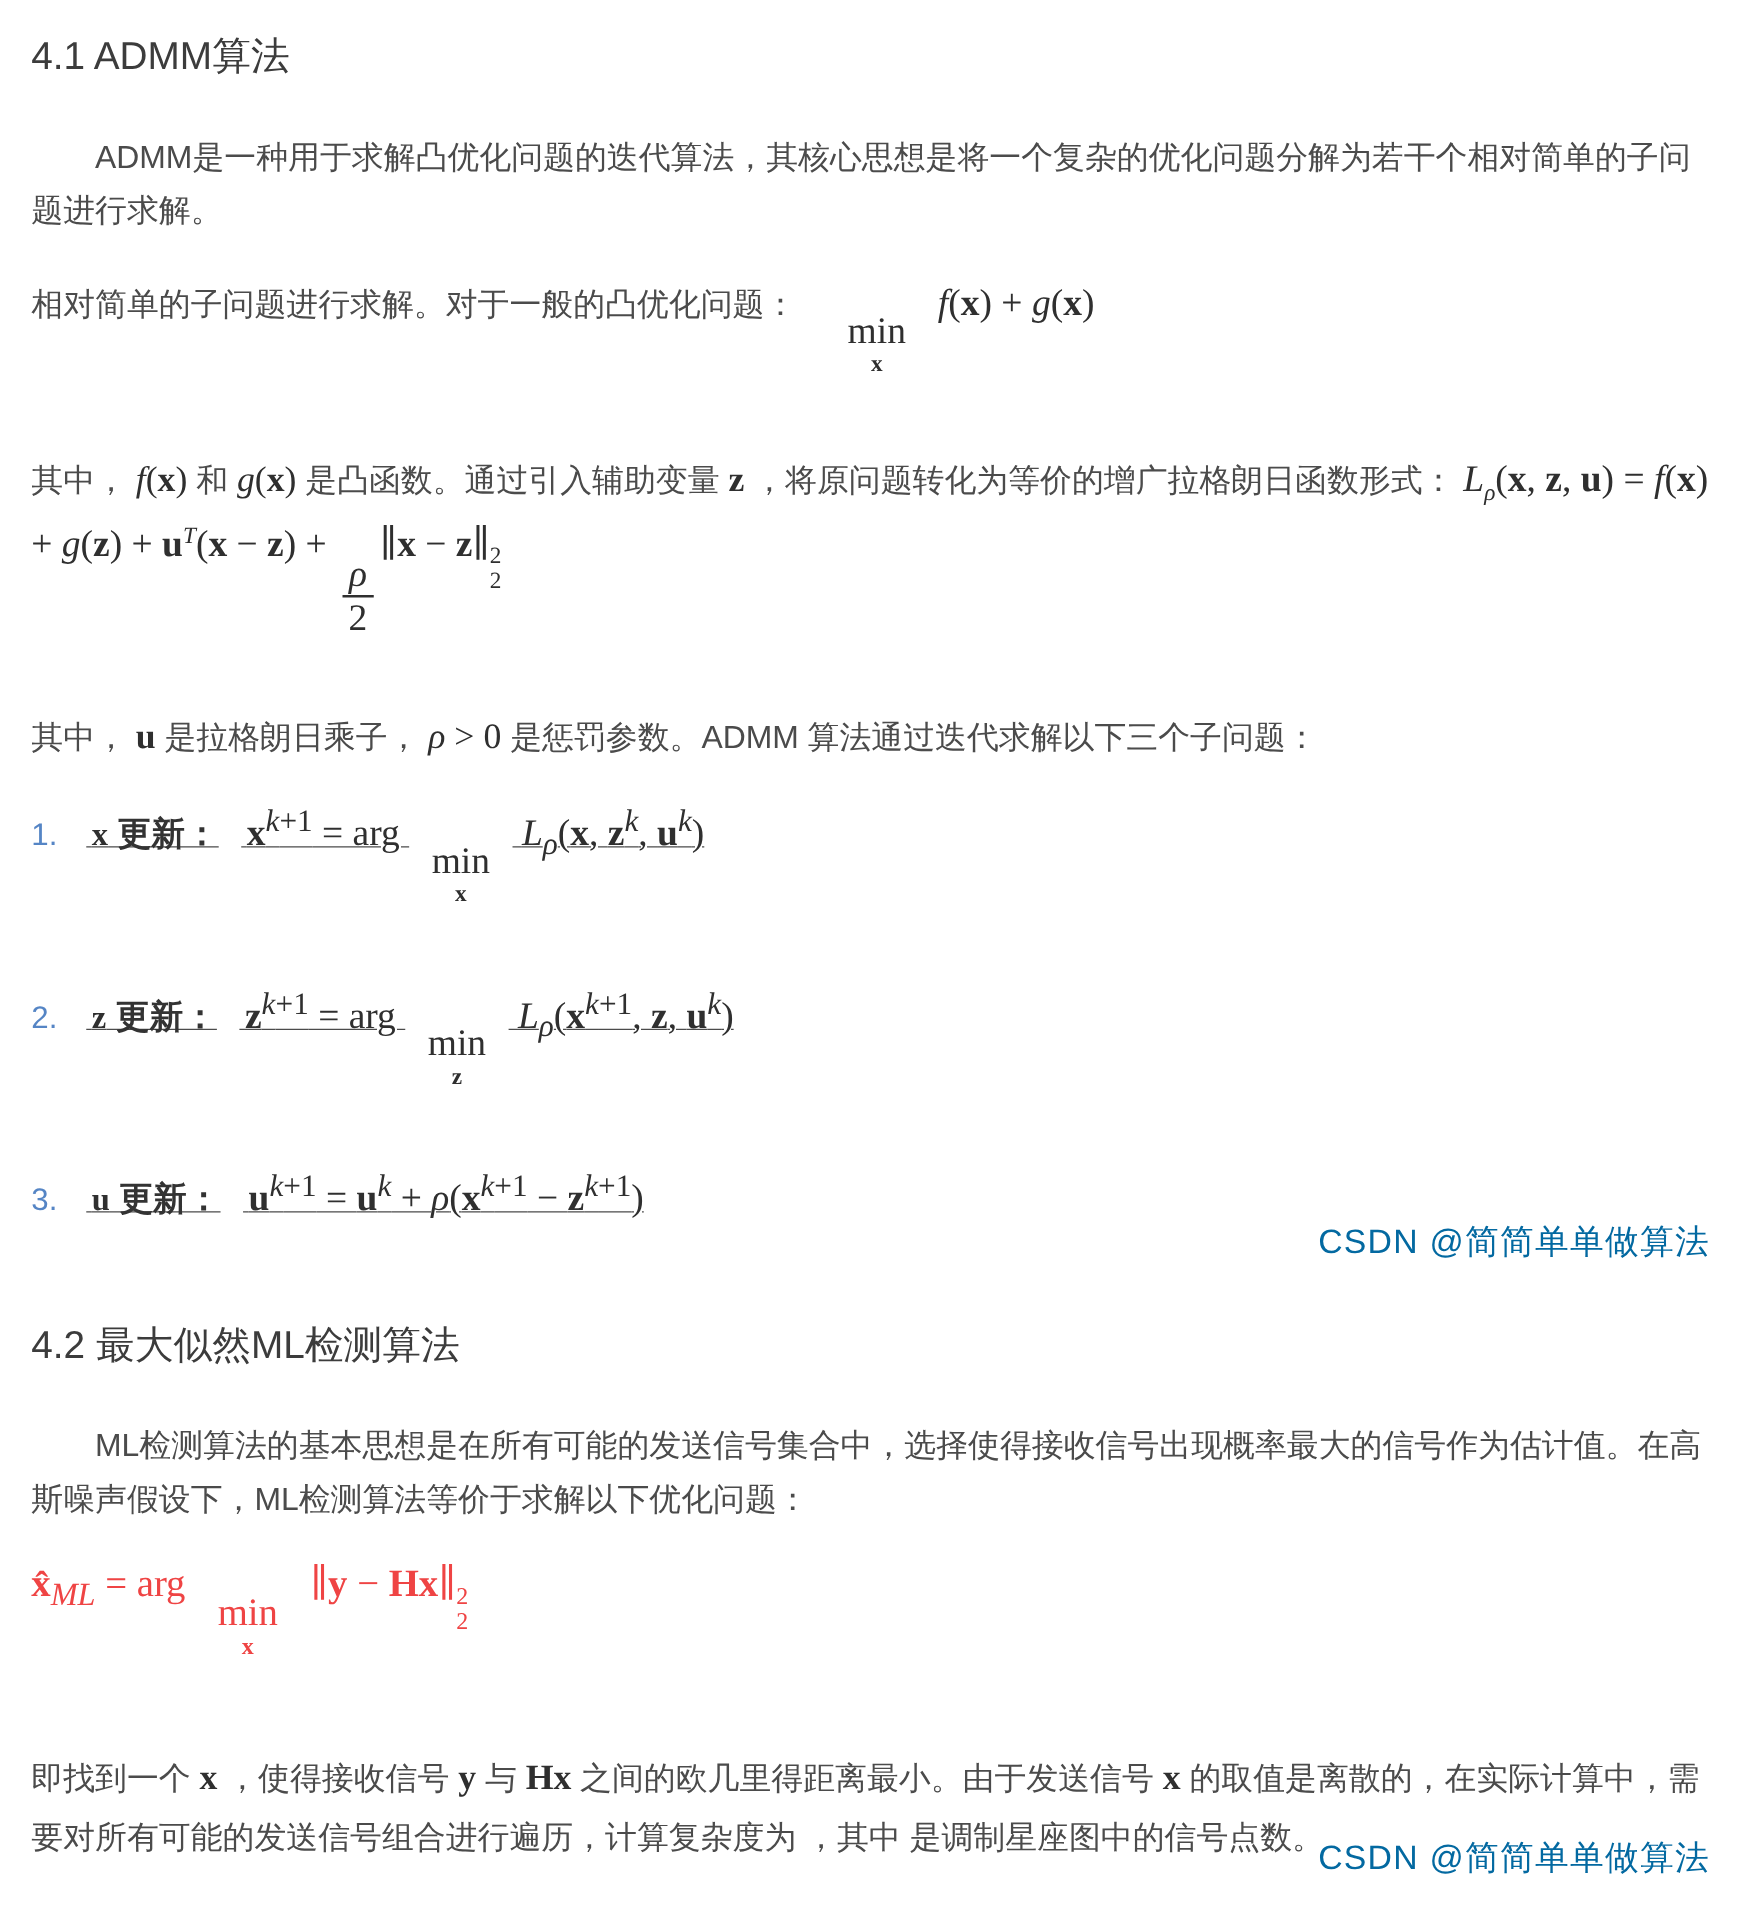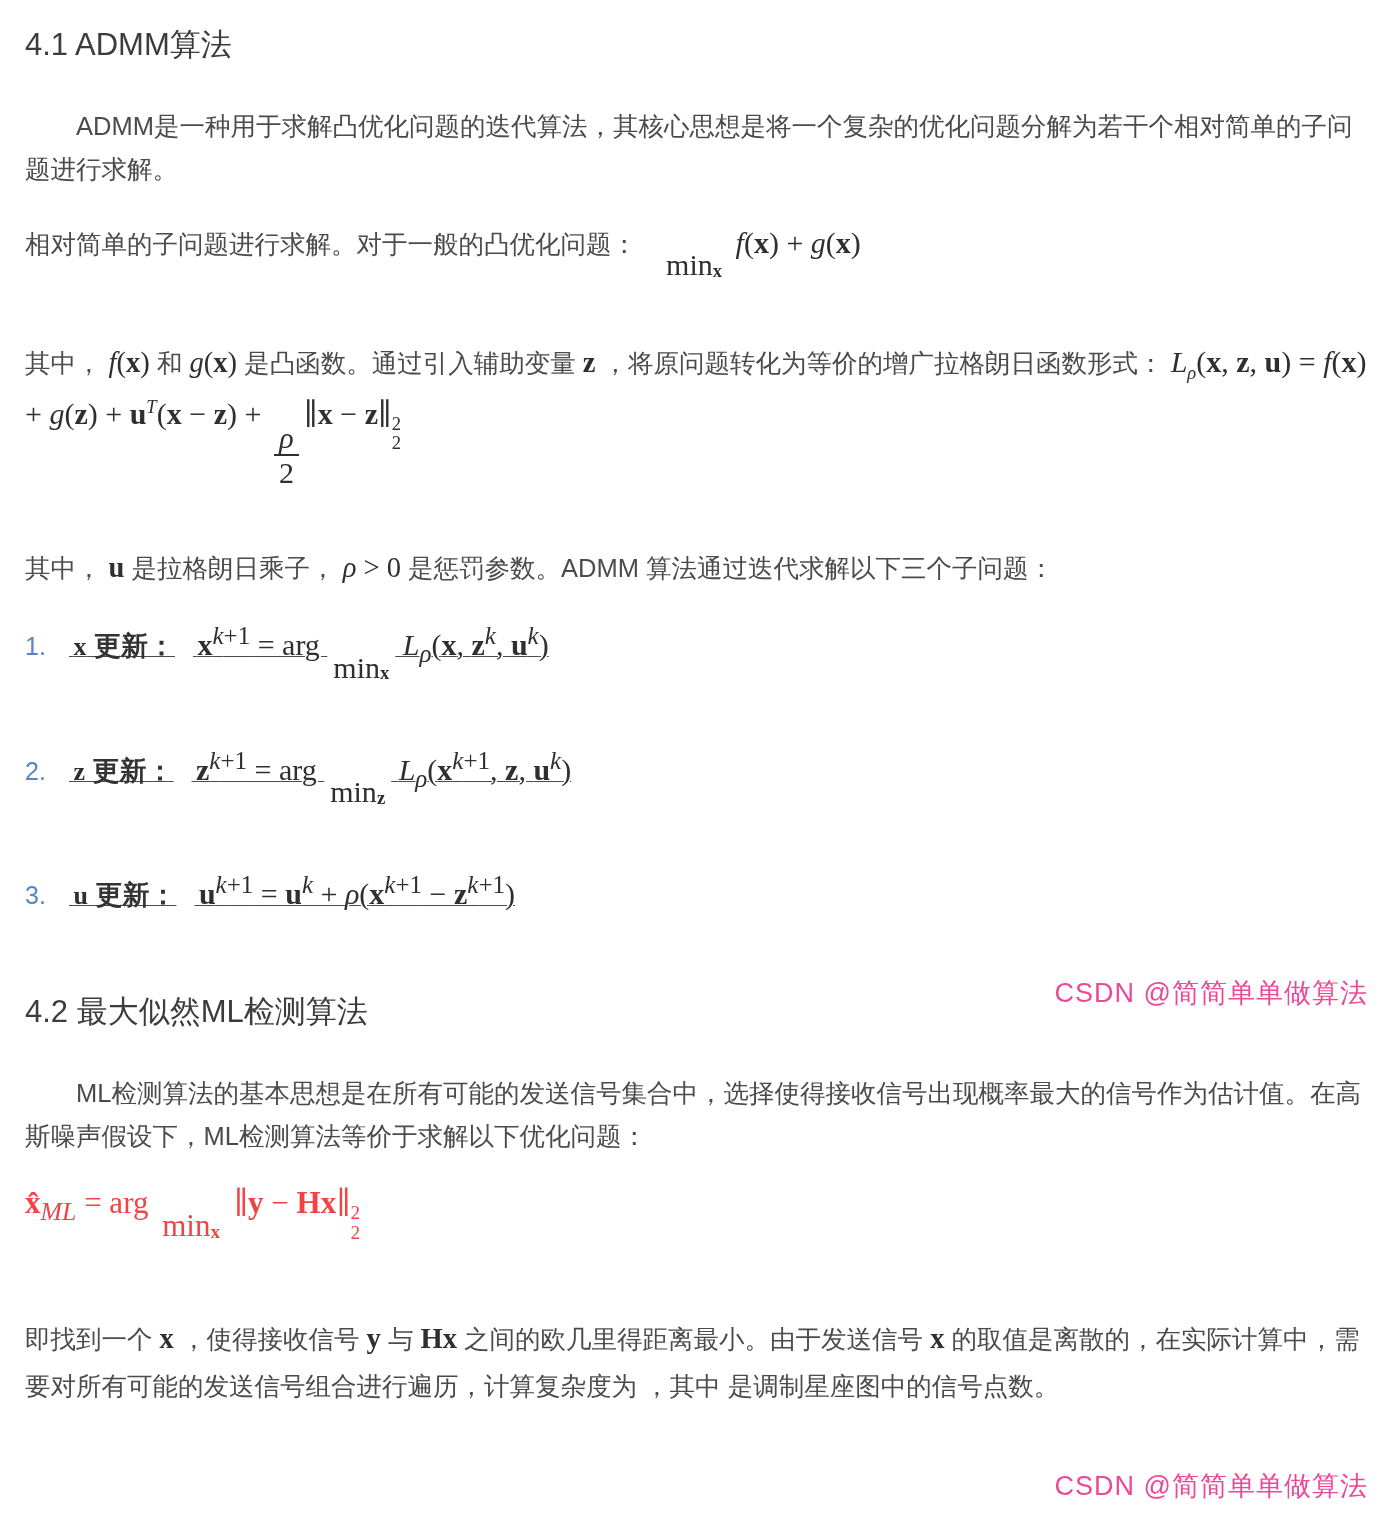--- a/index.html
+++ b/index.html
@@ -10,22 +10,22 @@
   h2{font-size:31px;font-weight:400;color:#3c3c3c;margin:0 0 26px 0;line-height:1.25;}
   p{font-size:25.5px;line-height:43px;margin:0;color:#4b4b4b;}
   .indent{text-indent:2em;margin-top:40px;}
   
   .m{font-family:"Liberation Serif","DejaVu Serif",serif;color:#2f2f2f;font-size:1.12em;}
   .m b{font-weight:700;font-style:normal;}
   .m i{font-style:italic;}
   .m sup,.m sub{font-size:0.62em;line-height:1;}
   .disp{font-size:30px;line-height:1.2;}
   .mml{margin-left:16px;}
-  .munder{display:inline-flex;flex-direction:row;align-items:flex-end;
-          vertical-align:-0.75em;line-height:1;margin:0 6px;}
+  .munder{display:inline-flex;flex-direction:column;align-items:center;
+          vertical-align:-0.75em;line-height:1;margin:0 18px;}
   .munder .mop{font-style:normal;}
   .munder .mlim{font-size:0.62em;margin-top:3px;}
   .frac{display:inline-flex;flex-direction:column;align-items:center;
         vertical-align:-0.8em;line-height:1.1;margin:0 5px;}
   .frac .num{padding:0 5px;}
   .frac .den{border-top:2px solid #2f2f2f;padding:0 5px;}
   .ss{display:inline-flex;flex-direction:column;align-items:flex-start;
       line-height:1.05;font-size:0.62em;vertical-align:-0.3em;}
   
   .p2{margin-top:32px;}
@@ -36,21 +36,21 @@
   .oli:last-child{margin-bottom:0;}
   .li-num{display:inline-block;min-width:44px;color:#5585c5;font-size:25px;}
   .li-label{font-weight:700;color:#333333;font-size:27px;margin-right:18px;}
   .li-label .m{font-size:26px;}
   .li-formula{font-family:"Liberation Serif","DejaVu Serif",serif;color:#2f2f2f;font-size:30px;}
   .p5{margin-top:76px;}
   .h42{margin-top:80px;margin-bottom:22px;}
   .fml{margin-top:26px;font-family:"Liberation Serif","DejaVu Serif",serif;
        color:#ef4444;font-size:31px;line-height:1.2;}
   .plast{margin-top:72px;line-height:47px;}
-  .watermark{position:absolute;right:32px;color:#ec4899;font-size:27px;
+  .watermark{position:absolute;right:32px;color:#0369a1;font-size:27px;
              letter-spacing:1px;white-space:nowrap;}
   .wm1{top:975px;}
   .wm2{top:1468px;}
 </style>
 </head>
 <body>
 
 <div class="page">
 
   <h2>4.1 ADMM算法</h2>

